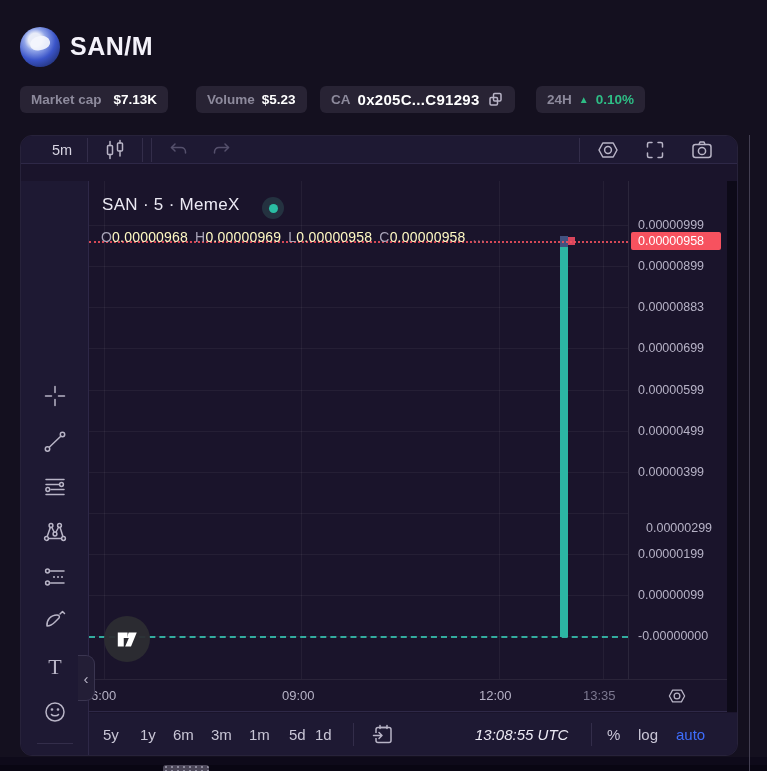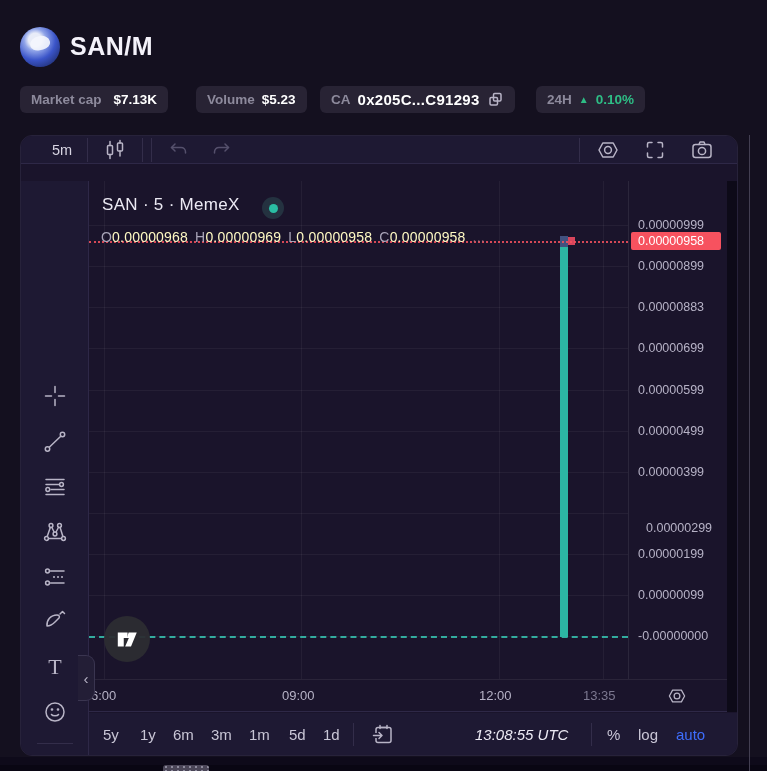--- a/index.html
+++ b/index.html
@@ -377,21 +377,21 @@
     </span>
   </div>
 
   <div class="abs bottom-bar">
     <span class="bspan" style="left:14px;">5y</span>
     <span class="bspan" style="left:51px;">1y</span>
     <span class="bspan" style="left:84px;">6m</span>
     <span class="bspan" style="left:122px;">3m</span>
     <span class="bspan" style="left:144px;margin-left:16px;">1m</span>
     <span class="bspan" style="left:200px;">5d</span>
-    <span class="bspan" style="left:234px;">1d</span>
+    <span class="bspan" style="left:226px;">1d</span>
     <span class="bsep" style="left:264px;"></span>
     <span style="position:absolute; left:281px; top:9px;">
       <svg width="26" height="26" viewBox="0 0 26 26">
           <g class="icon-stroke">
         <rect x="6" y="5.5" width="15" height="15" rx="2"></rect>
         <path d="M10 3.5v3M17 3.5v3M9.5 5.5h8"></path>
         <path d="M2.5 13.5h10" stroke="#1e1933" stroke-width="5"></path>
         <path d="M3.5 13.5h8.5M9 10.5l3 3-3 3"></path>
           </g>
         </svg>

